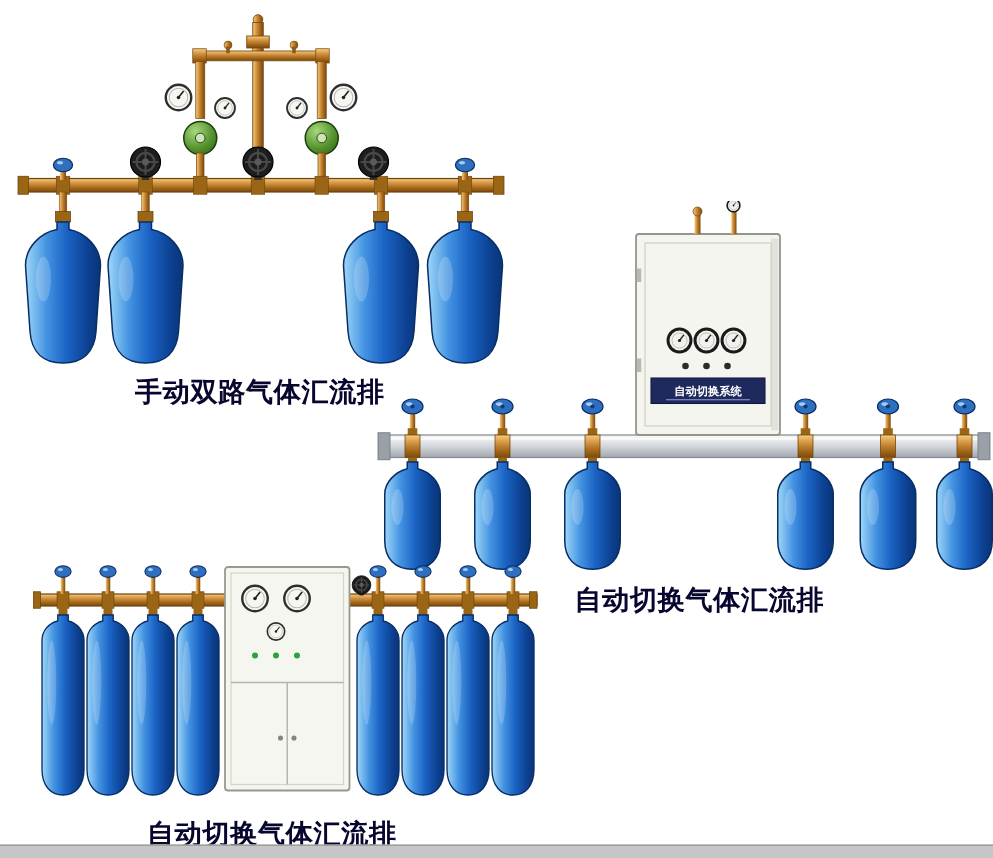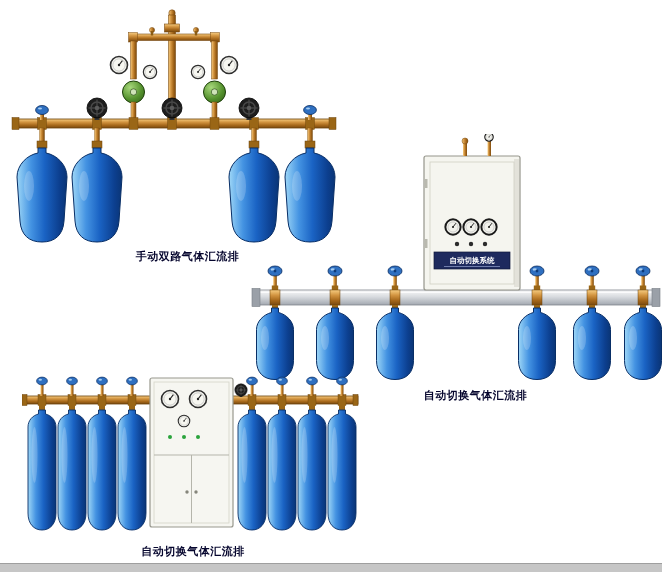--- a/index.html
+++ b/index.html
@@ -6,25 +6,25 @@
   html,body { width:662px; height:572px; }
   body {
     position:relative;
     background:#ffffff;
     overflow:hidden;
     font-family:"DejaVu Sans","Liberation Sans",sans-serif;
   }
   .illus { position:absolute; }
   .figure-label {
     position:absolute;
-    font-size:11px;
+    font-size:18px;
     font-weight:bold;
     color:#06062e;
     letter-spacing:0.5px;
-    text-align:center;
+    text-align:left;
     white-space:nowrap;
   }
   .bottom-bar {
     position:absolute;
     left:0; top:563px;
     width:662px; height:9px;
     background:#c6c6c6;
     border-top:1px solid #9f9f9f;
   }
   svg text { font-family:"DejaVu Sans","Liberation Sans",sans-serif; }

